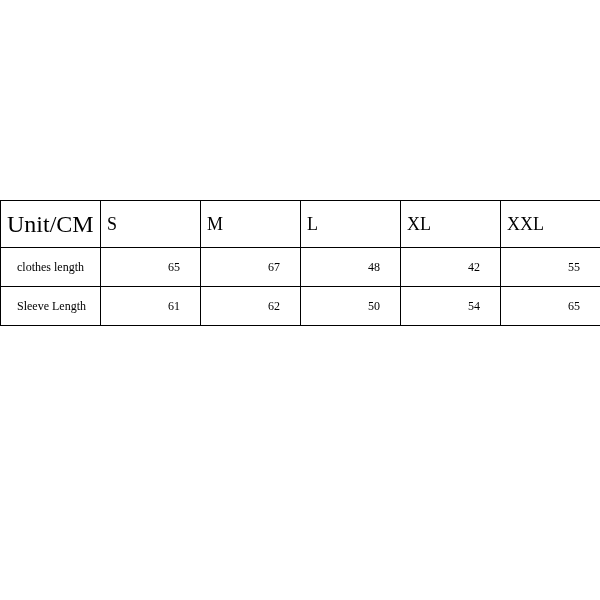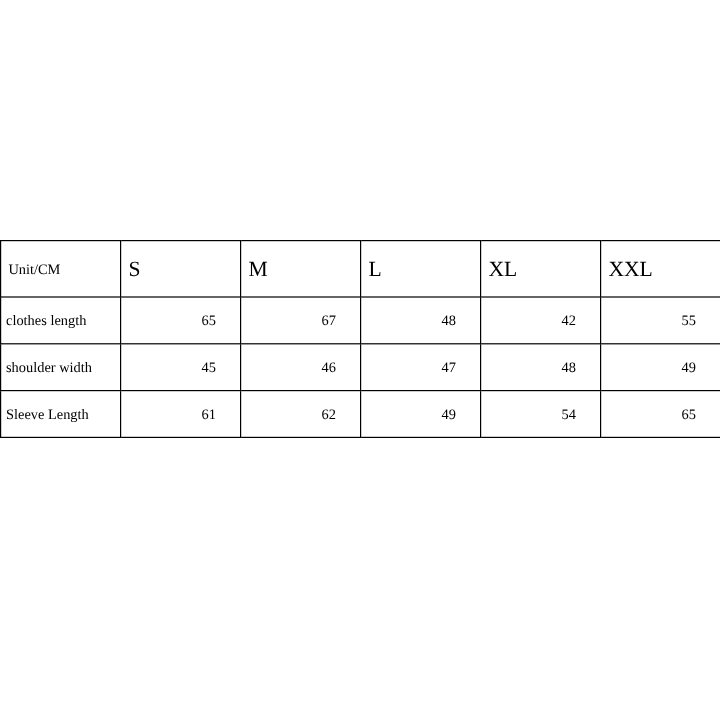--- a/index.html
+++ b/index.html
@@ -1,24 +1,24 @@
 <!DOCTYPE html>
 <html><head>
 <meta charset="utf-8">
 <style>
   html,body{margin:0;padding:0;background:#fff;width:600px;height:600px;overflow:hidden;font-family:"Times New Roman",serif;color:#000}
   .wrap{position:absolute;left:0;top:200px;right:0}
   table{border-collapse:collapse;width:100%;table-layout:fixed}
   th,td{border:1px solid #000;vertical-align:middle}
   
   .hdr td{height:44px;font-size:18px;padding-left:6px;text-align:left}
-  .hdr .unit{font-size:12px}
+  .hdr .unit{font-size:24px}
   
   .body td{height:36px}
-  .rowlabel{font-size:12px;padding-left:4px;line-height:1.05;text-align:left}
+  .rowlabel{font-size:12px;padding-left:16px;line-height:1.05;text-align:left}
   .val{font-size:12px;text-align:right;padding-right:20px}
   
   col.c0{width:100px}
   col.cx{width:100px}
 </style>
 </head>
 <body>
 
 <div class="wrap">
 <table>
@@ -41,30 +41,22 @@
   </tr>
   <tr class="body">
     <td class="rowlabel">clothes length</td>
     <td class="val">65</td>
     <td class="val">67</td>
     <td class="val">48</td>
     <td class="val">42</td>
     <td class="val">55</td>
   </tr>
   <tr class="body">
-    <td class="rowlabel">shoulder width</td>
-    <td class="val">45</td>
-    <td class="val">46</td>
-    <td class="val">47</td>
-    <td class="val">48</td>
-    <td class="val">49</td>
-  </tr>
-  <tr class="body">
     <td class="rowlabel">Sleeve Length</td>
     <td class="val">61</td>
     <td class="val">62</td>
-    <td class="val">49</td>
+    <td class="val">50</td>
     <td class="val">54</td>
     <td class="val">65</td>
   </tr>
 </tbody>
     </table>
 </div>
 
 </body></html>

